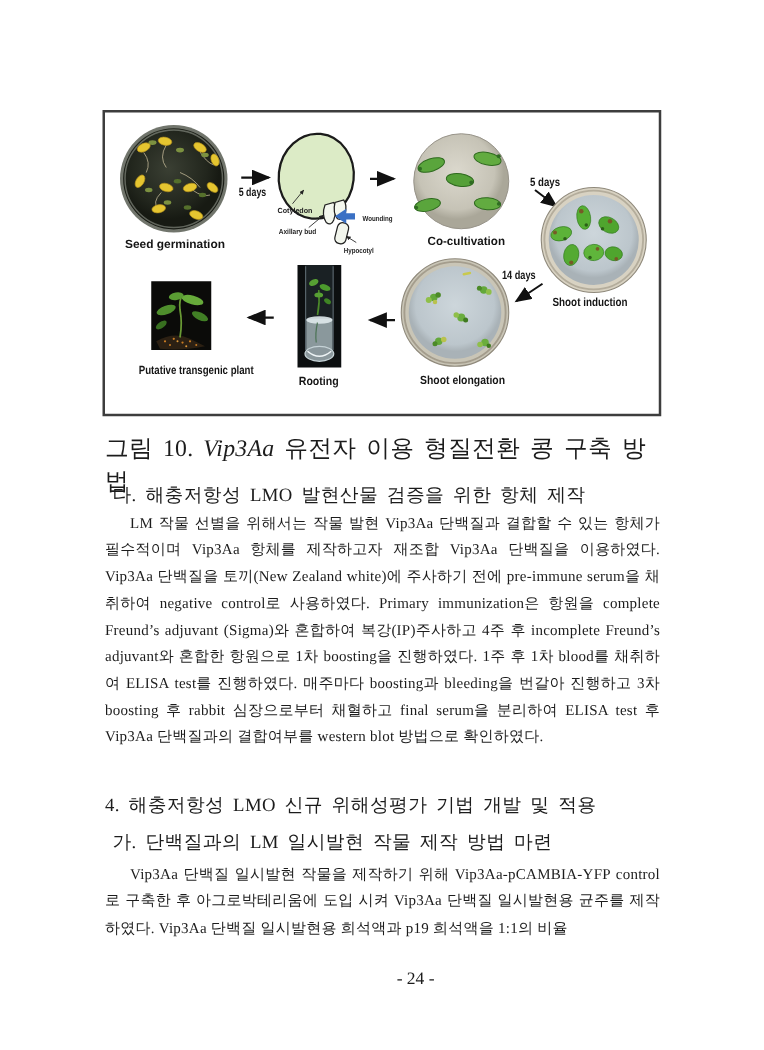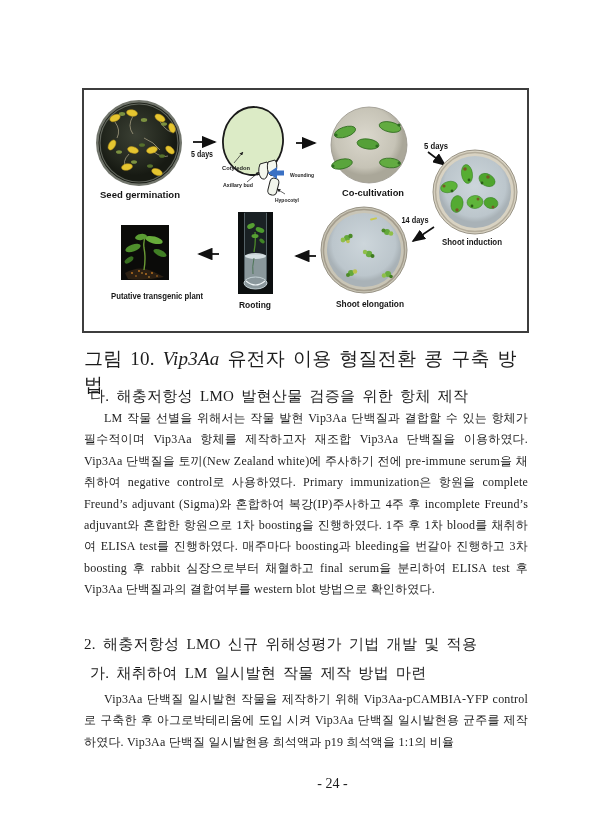--- a/index.html
+++ b/index.html
@@ -266,19 +266,19 @@
     </g>
   </svg>
 </div>
 
 <div class="caption"><span>그림 10. </span><span class="gene">Vip3Aa</span><span> 유전자 이용 형질전환 콩 구축 방법</span></div>
 
 <div class="heading h-da">다. 해충저항성 LMO 발현산물 검증을 위한 항체 제작</div>
 
 <div class="para p1">LM 작물 선별을 위해서는 작물 발현 Vip3Aa 단백질과 결합할 수 있는 항체가 필수적이며 Vip3Aa 항체를 제작하고자 재조합 Vip3Aa 단백질을 이용하였다. Vip3Aa 단백질을 토끼(New Zealand white)에 주사하기 전에 pre-immune serum을 채취하여 negative control로 사용하였다. Primary immunization은 항원을 complete Freund’s adjuvant (Sigma)와 혼합하여 복강(IP)주사하고 4주 후 incomplete Freund’s adjuvant와 혼합한 항원으로 1차 boosting을 진행하였다. 1주 후 1차 blood를 채취하여 ELISA test를 진행하였다. 매주마다 boosting과 bleeding을 번갈아 진행하고 3차 boosting 후 rabbit 심장으로부터 채혈하고 final serum을 분리하여 ELISA test 후 Vip3Aa 단백질과의 결합여부를 western blot 방법으로 확인하였다.</div>
 
-<div class="heading h-sec2">2. 해충저항성 LMO 신규 위해성평가 기법 개발 및 적용</div>
-
-<div class="heading h-ga">가. 채취하여 LM 일시발현 작물 제작 방법 마련</div>
+<div class="heading h-sec2">4. 해충저항성 LMO 신규 위해성평가 기법 개발 및 적용</div>
+
+<div class="heading h-ga">가. 단백질과의 LM 일시발현 작물 제작 방법 마련</div>
 
 <div class="para p2">Vip3Aa 단백질 일시발현 작물을 제작하기 위해 Vip3Aa-pCAMBIA-YFP control로 구축한 후 아그로박테리움에 도입 시켜 Vip3Aa 단백질 일시발현용 균주를 제작하였다. Vip3Aa 단백질 일시발현용 희석액과 p19 희석액을 1:1의 비율</div>
 
 <div class="page-footer">- 24 -</div>
 
 </body></html>

